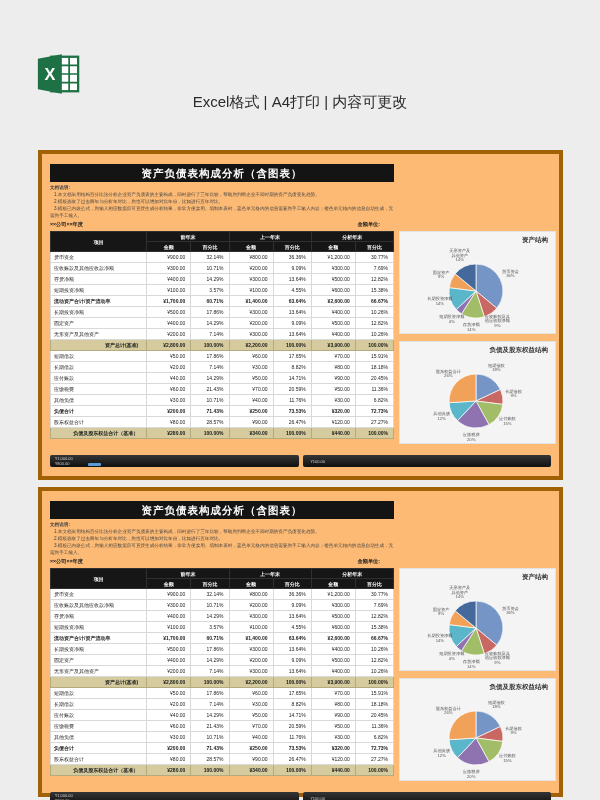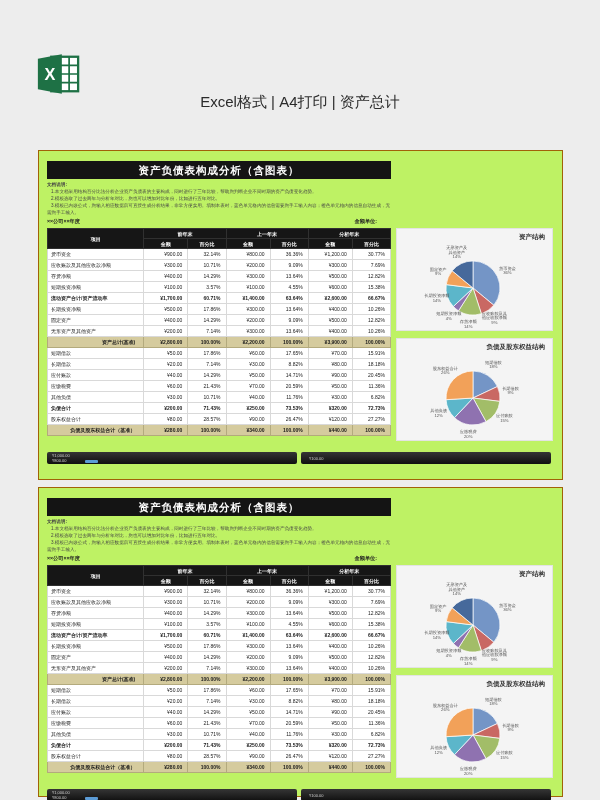--- a/index.html
+++ b/index.html
@@ -15,22 +15,22 @@
     position:absolute; top:50px; left:0; width:600px; text-align:center;
     font-size:25px; font-weight:bold; color:#2a9d5f; letter-spacing:1px;
   }
   .page-subtitle {
     position:absolute; top:93px; left:0; width:600px; text-align:center;
     font-size:15px; color:#2b2b2b;
   }
   
   #cards {}
   .card {
-    position:absolute; left:38px; width:525px; background:#bef264;
-    border:1px solid #a16207; padding:10px 8px;
+    position:absolute; left:38px; width:525px; background:#fdba74;
+    border:4px solid #a16207; padding:10px 8px;
   }
   .card-cols { display:flex; gap:5px; }
   .col-left { width:344px; }
   .col-right { width:157px; }
   .sheet-title {
     background:#141414; color:#fff; height:18px; line-height:18px;
     text-align:center; font-size:10.5px; font-weight:bold; letter-spacing:1px;
   }
   .notes { margin-top:3px; font-size:4.6px; line-height:1.5; color:#444; width:344px; }
   .note-head { font-weight:bold; }
@@ -84,21 +84,21 @@
 </head>
 <body>
 
 <div class="page-header">
   <svg class="logo" viewBox="0 0 48 48">
     <rect x="17" y="6" width="28" height="36" fill="#ffffff" stroke="#1e7145" stroke-width="2.4"></rect>
     <path d="M17 15 H45 M17 24 H45 M17 33 H45 M26.3 6 V42 M35.6 6 V42" stroke="#1e7145" stroke-width="1.8" fill="none"></path>
     <polygon points="3,8 28,3.5 28,44.5 3,40" fill="#1e7145"></polygon>
     <text x="15.5" y="30.5" font-size="17" font-weight="bold" fill="#ffffff" text-anchor="middle" font-family="Liberation Sans, sans-serif">X</text>
   </svg>
-  <div class="page-subtitle">Excel格式 | A4打印 | 资产总计</div>
+  <div class="page-subtitle">Excel格式 | A4打印 | 内容可更改</div>
 </div>
 
 <div id="cards">
   <div class="card" style="top: 150px; height: 330px;">
     <div class="card-cols">
       <div class="col-left">
         <div class="sheet-title">资产负债表构成分析（含图表）</div>
         <div class="notes">
             <div class="note-head">文档说明:</div>
             <div class="note-line">1.本文档采用结构百分比法分析企业资产负债表的主要构成，同时进行了三年比较，帮助您判断企业不同时期的资产负债变化趋势。</div>

